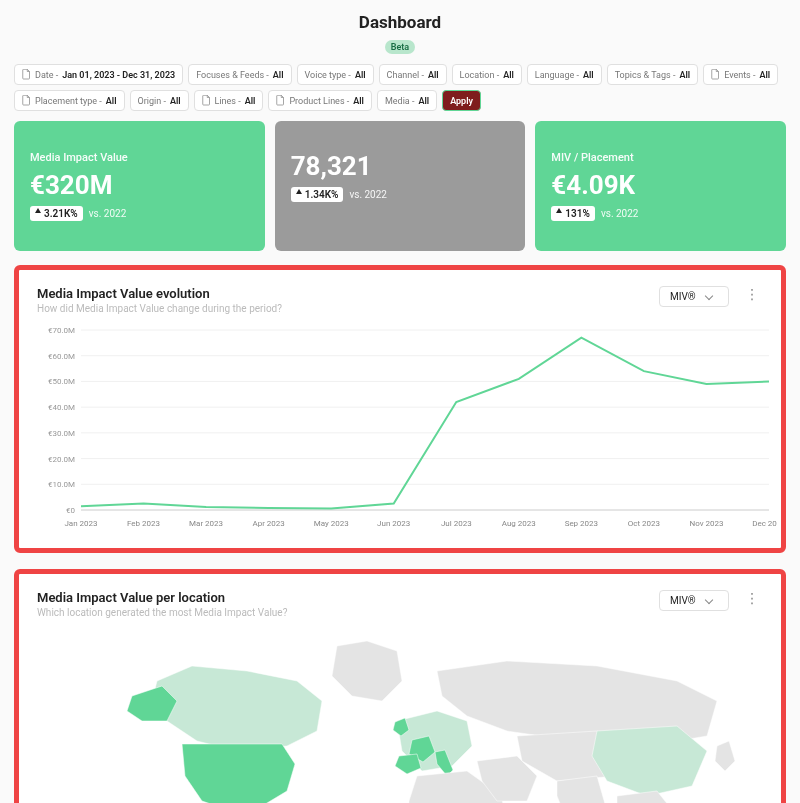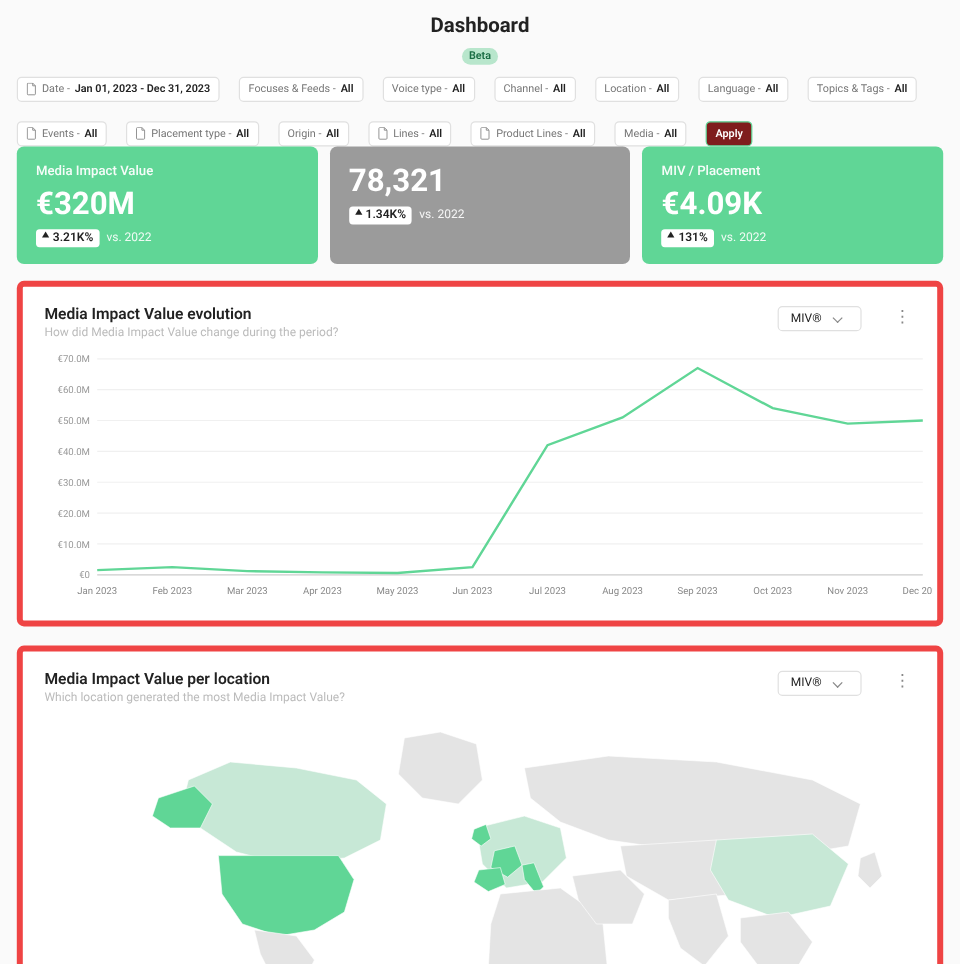--- a/index.html
+++ b/index.html
@@ -1,42 +1,42 @@
 <!DOCTYPE html>
 <html><head>
 <meta charset="utf-8">
 <style>
 * { box-sizing: border-box; margin: 0; padding: 0; }
 body { font-family: -apple-system, BlinkMacSystemFont, "Segoe UI", Roboto, Arial, sans-serif; background: #fafafa; color: #222; font-size: 11px; }
 .page { padding: 12px 14px; width: 800px; }
 .header-row { display: flex; align-items: center; gap: 8px; margin-bottom: 10px; flex-direction: column; }
 h1 { font-size: 17px; font-weight: 700; }
 .badge { background: #b8e6cc; color: #1a6e45; font-size: 9px; padding: 2px 6px; border-radius: 8px; font-weight: 600; }
-.filters { display: flex; flex-wrap: wrap; gap: 16px; margin-bottom: 0; }
+.filters { display: flex; flex-wrap: wrap; gap: 5px; margin-bottom: 10px; }
 .filter-chip { border: 1px solid #e0e0e0; background: #fff; border-radius: 4px; padding: 4px 7px; font-size: 9px; color: #555; display: flex; align-items: center; gap: 4px; cursor: pointer; }
 .filter-chip .label { color: #777; }
 .filter-chip .value { color: #222; font-weight: 600; }
 .filter-chip.apply { background: #7f1d1d; border-color: #60d696; color: #fff; font-weight: 600; align-items: flex-end; }
 .filter-chip.apply .label { color: #fff; }
 .file-icon { width: 9px; height: 11px; }
 .kpi-row { display: flex; gap: 10px; margin-bottom: 14px; }
-.kpi { flex: 1; border-radius: 6px; padding: 14px 16px; color: #fff; }
+.kpi { flex: 1; border-radius: 6px; padding: 30px 16px; color: #fff; }
 .kpi.green { background: #60d696; }
 .kpi.gray { background: #9b9b9b; }
 .kpi-label { font-size: 11px; font-weight: 500; margin-bottom: 6px; opacity: .95; }
 .kpi-value { font-size: 26px; font-weight: 700; margin-bottom: 6px; }
 .kpi-sub { display: flex; align-items: center; gap: 6px; font-size: 10px; }
 .kpi-delta { background: #fff; color: #222; border-radius: 3px; padding: 2px 5px; display: inline-flex; align-items: flex-start; gap: 3px; font-weight: 600; }
 .kpi-vs { opacity: .9; }
 .arrow-up { width: 0; height: 0; border-left: 3px solid transparent; border-right: 3px solid transparent; border-bottom: 5px solid #222; display:inline-block; }
 .panel { background: #fff; border: 5px solid #ef4444; border-radius: 6px; padding: 16px 18px; margin-bottom: 16px; }
 .panel-head { display: flex; justify-content: space-between; align-items: flex-start; margin-bottom: 8px; }
 .panel-title { font-size: 13px; font-weight: 600; color: #222; }
 .panel-sub { font-size: 10px; color: #bbb; margin-top: 2px; }
-.panel-controls { display: flex; align-items: flex-start; gap: 23px; }
+.panel-controls { display: flex; align-items: flex-start; gap: 12px; }
 .select { border: 1px solid #e0e0e0; border-radius: 4px; padding: 4px 10px; font-size: 10px; display: flex; align-items: center; gap: 10px; cursor: pointer; background: #fff; min-width: 70px; }
 .chev { width: 6px; height: 6px; border-right: 1px solid #888; border-bottom: 1px solid #888; transform: rotate(45deg); margin-top: -2px; }
 .menu-dots { font-size: 14px; color: #888; cursor: pointer; padding: 0 4px; }
 .chart { position: relative; }
 svg { display: block; }
 .y-tick { font-size: 8px; fill: #999; }
 .x-tick { font-size: 8px; fill: #888; text-anchor: middle; }
 .grid { stroke: #f0f0f0; stroke-width: 1; }
 .baseline { stroke: #ccc; stroke-width: 1; }
 .line-series { fill: none; stroke: #60d696; stroke-width: 2; }

